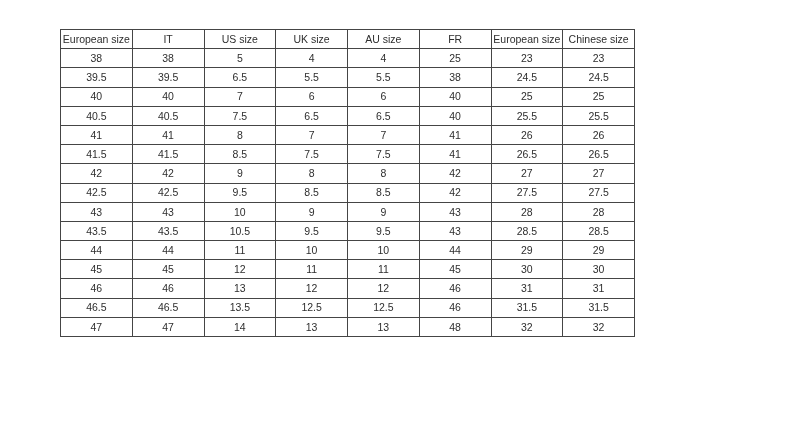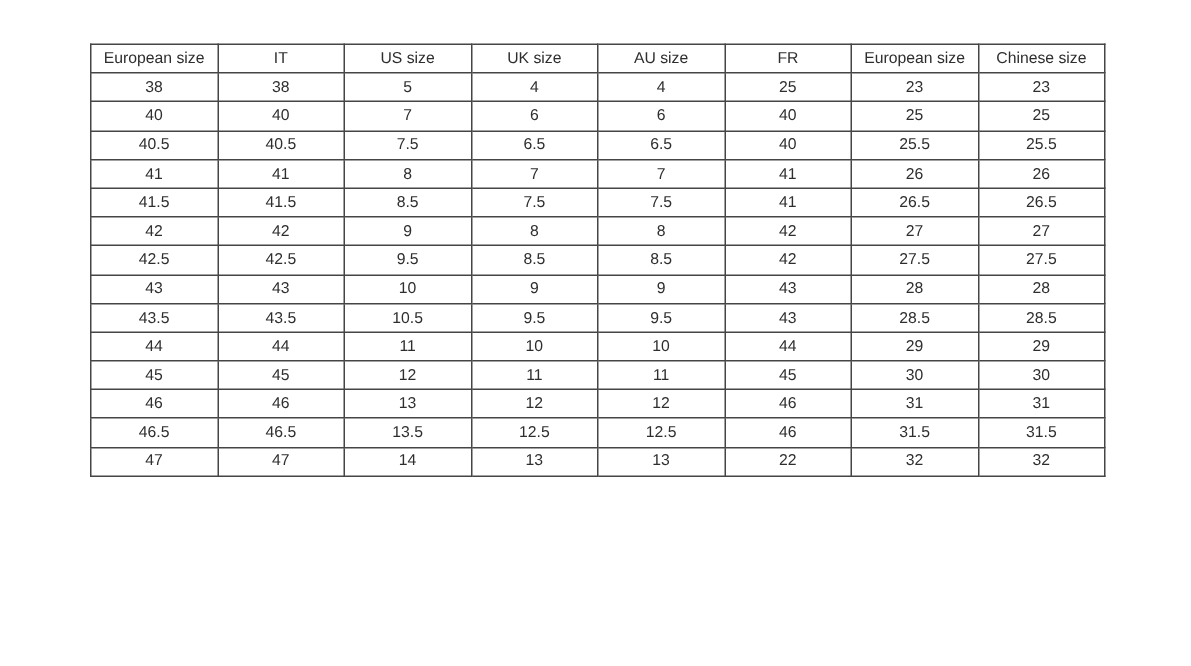--- a/index.html
+++ b/index.html
@@ -14,21 +14,21 @@
   .page {
     position: relative;
     width: 794px;
     height: 444px;
     background: #ffffff;
   }
   table.size-table {
     position: absolute;
     left: 60px;
     top: 29px;
-    width: 677px;
+    width: 575px;
     border-collapse: collapse;
     table-layout: fixed;
   }
   table.size-table th,
   table.size-table td {
     border: 1px solid #454545;
     height: 18.2px;
     padding: 0;
     text-align: center;
     vertical-align: middle;
@@ -62,20 +62,30 @@
           <td>38</td>
           <td>38</td>
           <td>5</td>
           <td>4</td>
           <td>4</td>
           <td>25</td>
           <td>23</td>
           <td>23</td>
         </tr>
         <tr>
+          <td>39.5</td>
+          <td>39.5</td>
+          <td>6.5</td>
+          <td>5.5</td>
+          <td>5.5</td>
+          <td>38</td>
+          <td>24.5</td>
+          <td>24.5</td>
+        </tr>
+        <tr>
           <td>40</td>
           <td>40</td>
           <td>7</td>
           <td>6</td>
           <td>6</td>
           <td>40</td>
           <td>25</td>
           <td>25</td>
         </tr>
         <tr>
@@ -187,19 +197,19 @@
           <td>46</td>
           <td>31.5</td>
           <td>31.5</td>
         </tr>
         <tr>
           <td>47</td>
           <td>47</td>
           <td>14</td>
           <td>13</td>
           <td>13</td>
-          <td>22</td>
+          <td>48</td>
           <td>32</td>
           <td>32</td>
         </tr>
       </tbody>
   </table>
 </div>
 
 </body></html>

